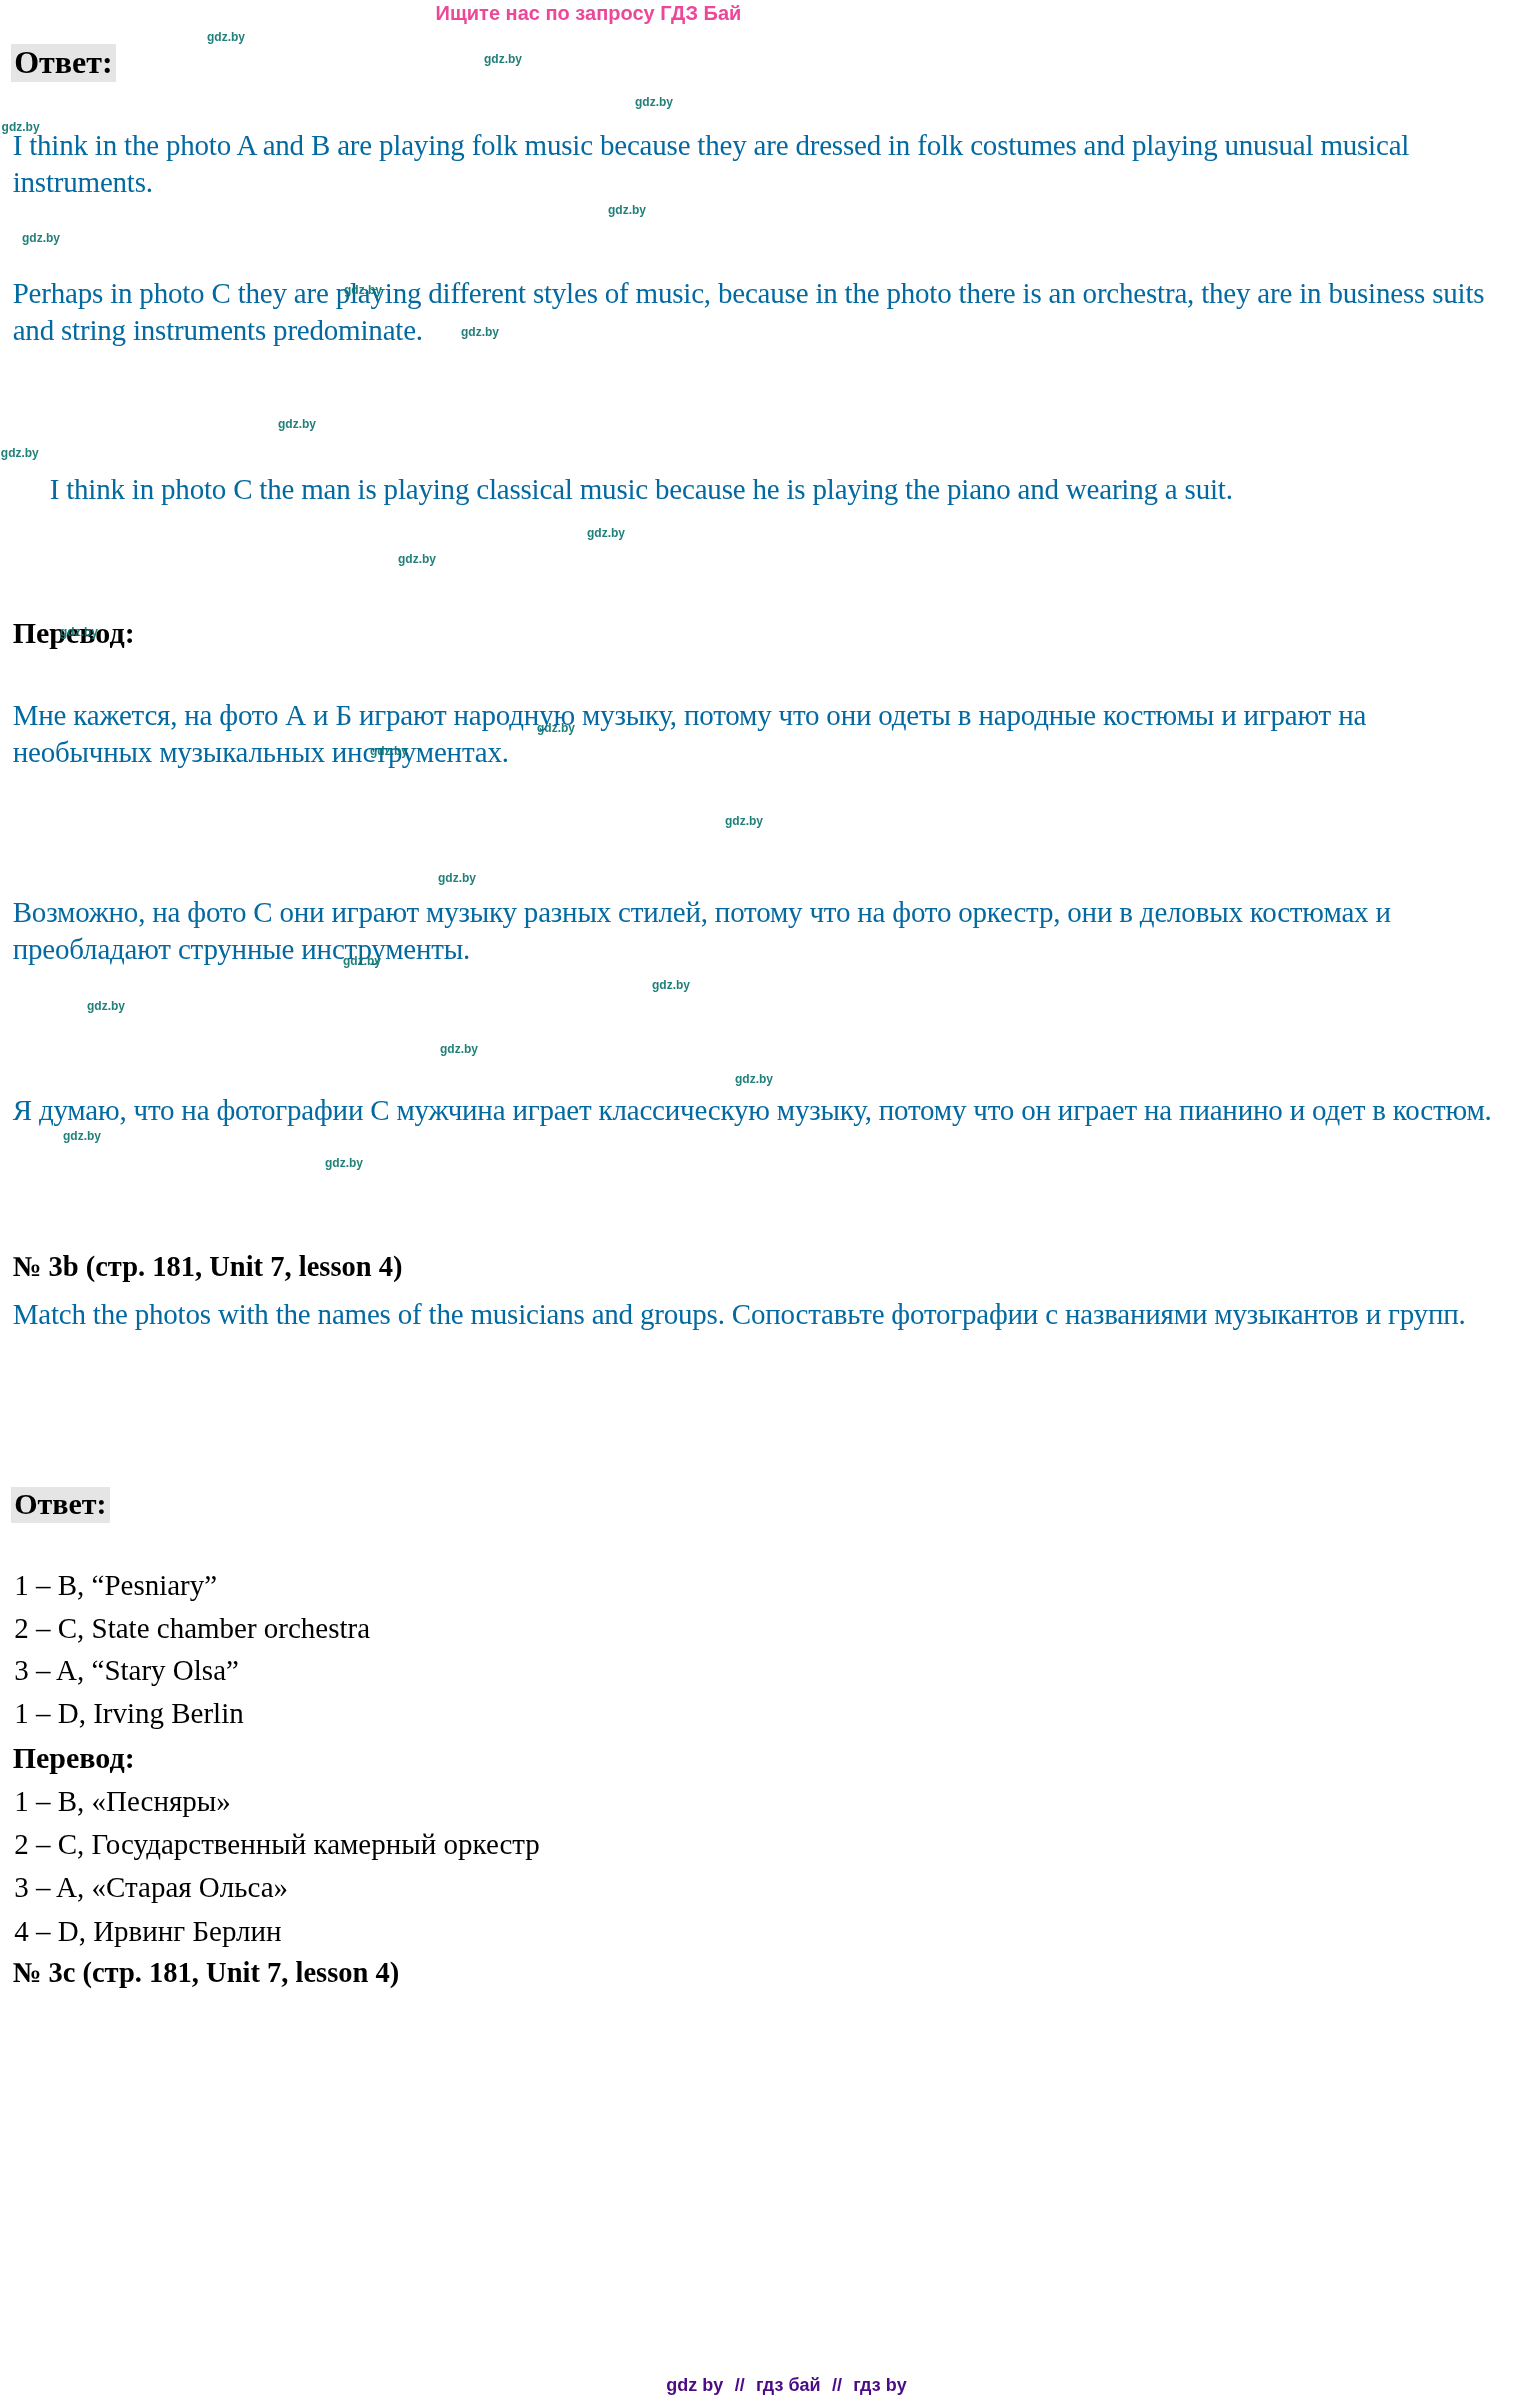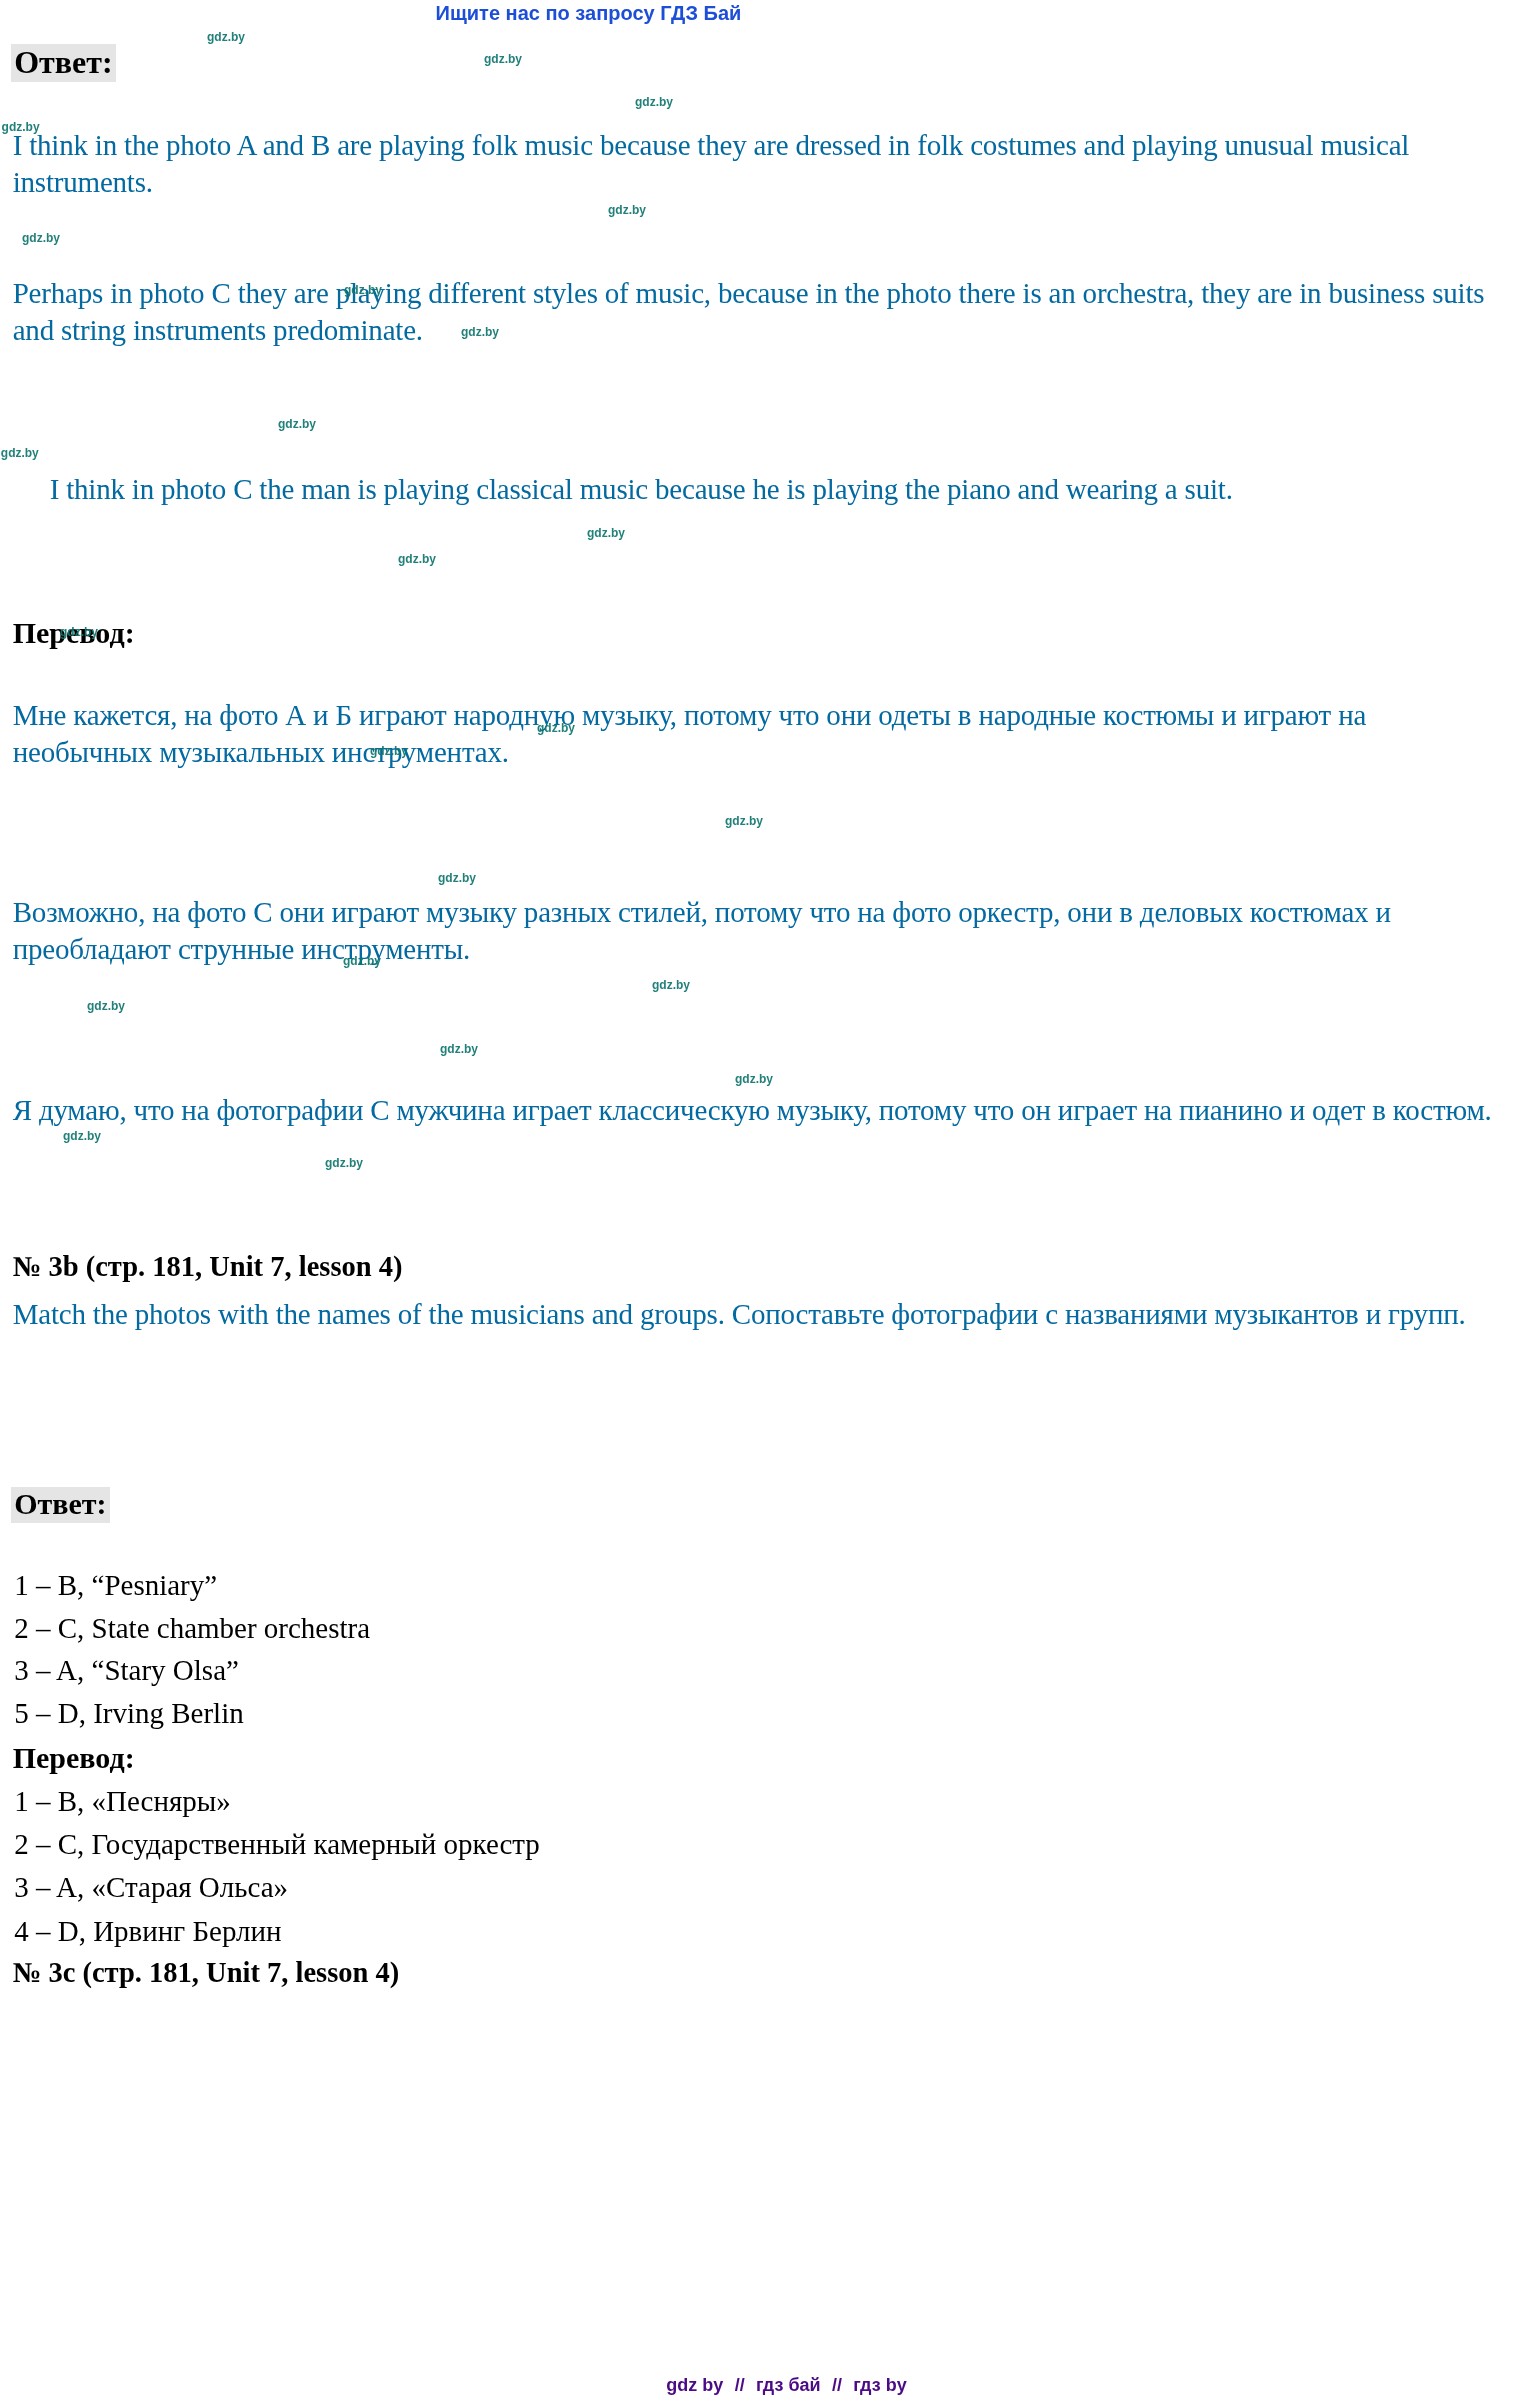--- a/index.html
+++ b/index.html
@@ -18,21 +18,21 @@
   
   .promo-banner {
     position: absolute;
     left: 0;
     top: 1.6px;
     width: 1517px;
     text-align: center;
     font-family: "Liberation Sans", "DejaVu Sans", sans-serif;
     font-weight: bold;
     font-size: 20px;
-    color: #1d4ed8;
+    color: #ec4899;
     letter-spacing: 0px;
     white-space: nowrap;
   }
   
   .promo-banner .promo-inner {
     display: inline-block;
     transform: translateX(-170px);
   }
 
   
@@ -127,21 +127,21 @@
 
 <div class="bold-head sz-num" style="left:12.7px; top:1251px;">№ 3b (стр. 181, Unit 7, lesson 4)</div>
 
 <div class="para" style="left:12.7px; top:1296px; width:1496px;">Match the photos with the names of the musicians and groups. Сопоставьте фотографии с названиями музыкантов и групп.</div>
 
 <div class="hl" style="left:11px; top:1487px; font-size:30px;">Ответ:</div>
 
 <div class="listrow" style="left:14.2px; top:1569px;text-align:right;">1 – B, “Pesniary”</div>
 <div class="listrow" style="left:14.2px; top:1612px;">2 – C, State chamber orchestra</div>
 <div class="listrow" style="left:14.2px; top:1654px;">3 – A, “Stary Olsa”</div>
-<div class="listrow" style="left:14.2px; top:1697px;">5 – D, Irving Berlin</div>
+<div class="listrow" style="left:14.2px; top:1697px;">1 – D, Irving Berlin</div>
 
 <div class="bold-head sz-perevod" style="left:12.7px; top:1741px;">Перевод:</div>
 
 <div class="listrow" style="left:14.2px; top:1785px;">1 – B, «Песняры»</div>
 <div class="listrow" style="left:14.2px; top:1828px;">2 – C, Государственный камерный оркестр</div>
 <div class="listrow" style="left:14.2px; top:1871px;text-align:right;">3 – A, «Старая Ольса»</div>
 <div class="listrow" style="left:14.2px; top:1915px;">4 – D, Ирвинг Берлин</div>
 
 <div class="bold-head sz-num" style="left:12.7px; top:1957px;">№ 3c (стр. 181, Unit 7, lesson 4)</div>
 

